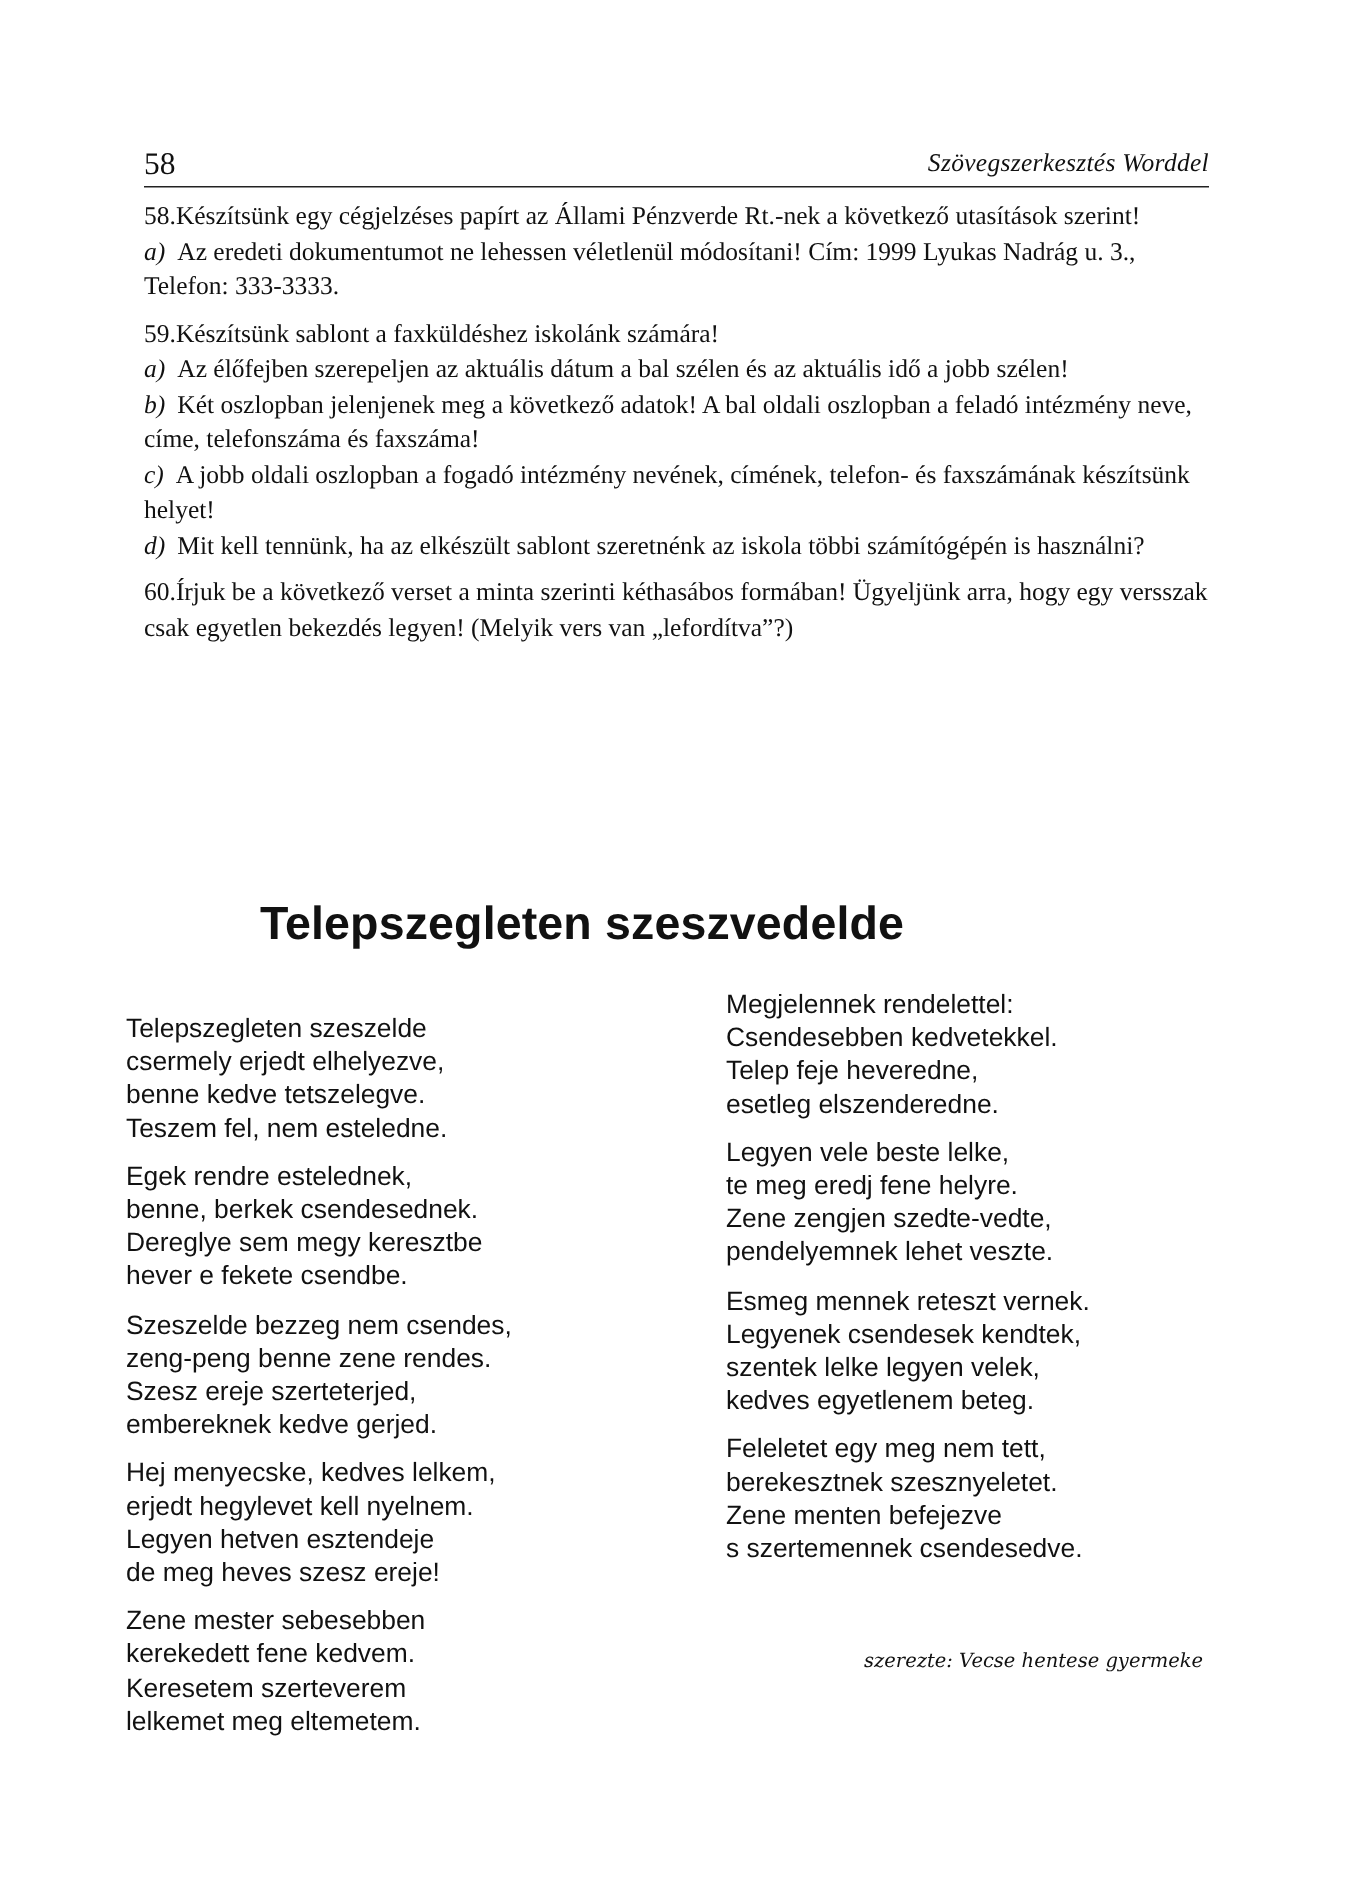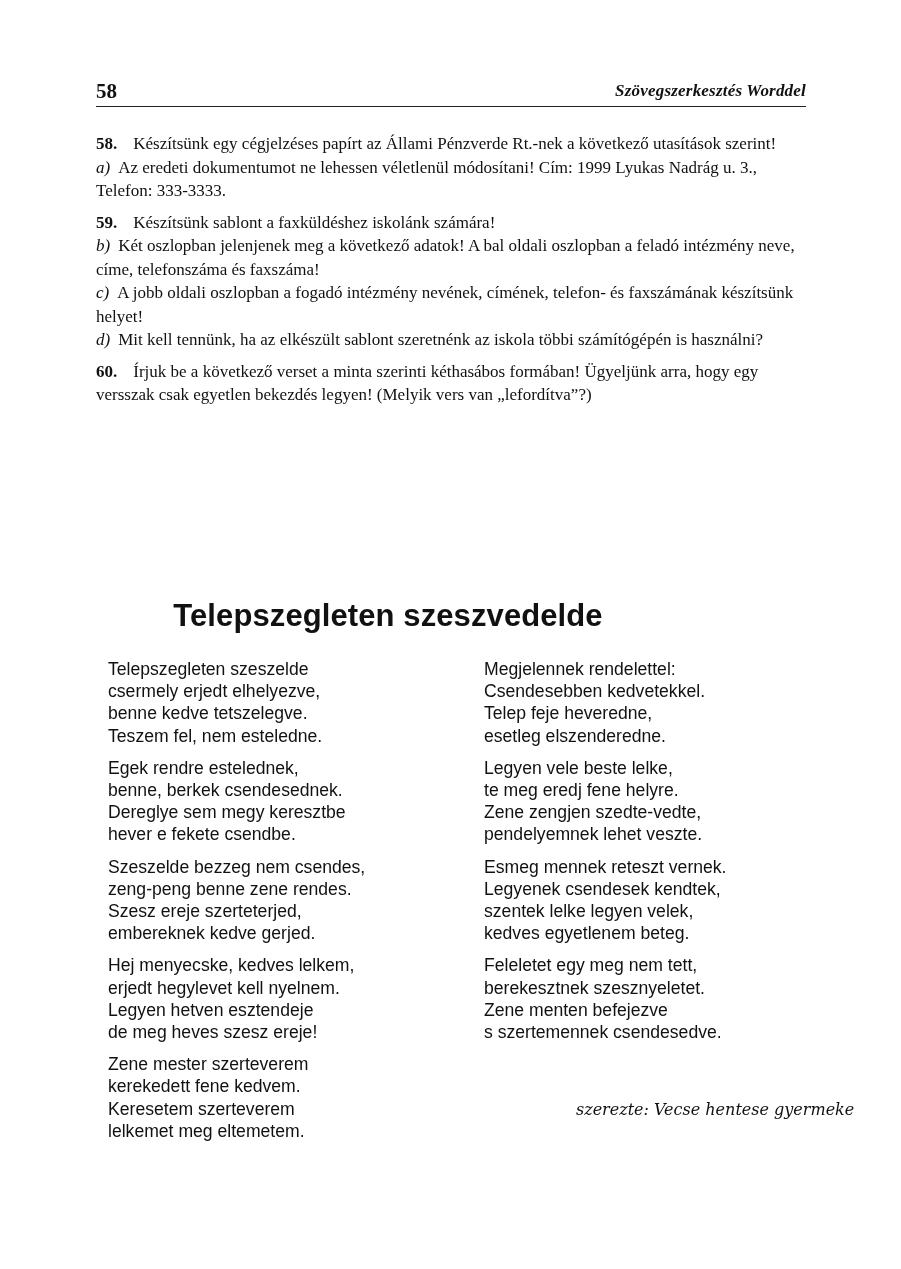--- a/index.html
+++ b/index.html
@@ -2,72 +2,72 @@
 <html><head>
   <meta charset="utf-8">
   <style>
     html, body { margin: 0; padding: 0; background: #ffffff; }
     body {
       width: 901px; height: 1269px; position: relative; overflow: hidden;
       color: #111111;
       font-family: "Liberation Serif", serif;
     }
     .page-header {
-      position: absolute; left: 96px; top: 78px; width: 710px; height: 28px;
+      position: absolute; left: 96px; top: 96px; width: 710px; height: 28px;
       border-bottom: 1.5px solid #222;
-      font-weight: bold;
     }
     .page-number {
       position: absolute; left: 0; top: 0; font-size: 21px; line-height: 26px;
     }
     .running-title {
       position: absolute; right: 0; top: 0; font-size: 17px; line-height: 26px; font-style: italic;
       letter-spacing: 0.2px;
     }
     .exercises {
       position: absolute; left: 96px; top: 132px; width: 712px;
       font-size: 17px; line-height: 23.5px;
     }
     .exercise { margin: 0 0 8px 0; }
     .exercise p { margin: 0; }
-    .ex-num { font-weight: bold; margin-right: 16px; }
+    .ex-num { font-weight: normal; margin-right: 0; }
     .sub-letter { font-style: italic; margin-right: 8px; }
     .poem-title {
       position: absolute; left: 0; width: 776px; top: 596px; text-align: center;
       font-family: "Liberation Sans", sans-serif; font-weight: bold; font-size: 31px; line-height: 40px;
       letter-spacing: 0.1px;
     }
     .poem-col {
       position: absolute; top: 658px;
       font-family: "Liberation Sans", sans-serif; font-size: 17.6px; line-height: 22.2px;
     }
-    .poem-col.left { left: 108px; }
+    .poem-col.left { left: 84px; margin-top: 16px; }
     .poem-col.right { left: 484px; }
     .stanza { margin: 0 0 10px 0; }
     .stanza div { white-space: nowrap; }
     .author {
       position: absolute; left: 576px; top: 1100px;
-      font-family: "DejaVu Serif", serif; font-style: italic; font-size: 16px;
+      font-family: "DejaVu Serif", serif; font-style: italic; font-size: 13px;
     }
   </style>
 </head>
 <body>
 
 <div class="page-header">
   <span class="page-number">58</span>
   <span class="running-title">Szövegszerkesztés Worddel</span>
 </div>
 
 <div class="exercises" id="exercises">
     <div class="exercise">
       <p><span class="ex-num">58.</span><span>Készítsünk egy cégjelzéses papírt az Állami Pénzverde Rt.-nek a következő utasítások szerint!</span></p>
       <p><span class="sub-letter">a)</span><span>Az eredeti dokumentumot ne lehessen véletlenül módosítani! Cím: 1999 Lyukas Nadrág u. 3., Telefon: 333-3333.</span></p>
     </div>
     <div class="exercise">
       <p><span class="ex-num">59.</span><span>Készítsünk sablont a faxküldéshez iskolánk számára!</span></p>
+      <p><span class="sub-letter">a)</span><span>Az élőfejben szerepeljen az aktuális dátum a bal szélen és az aktuális idő a jobb szélen!</span></p>
       <p><span class="sub-letter">b)</span><span>Két oszlopban jelenjenek meg a következő adatok! A bal oldali oszlopban a feladó intézmény neve, címe, telefonszáma és faxszáma!</span></p>
       <p><span class="sub-letter">c)</span><span>A jobb oldali oszlopban a fogadó intézmény nevének, címének, telefon- és faxszámának készítsünk helyet!</span></p>
       <p><span class="sub-letter">d)</span><span>Mit kell tennünk, ha az elkészült sablont szeretnénk az iskola többi számítógépén is használni?</span></p>
     </div>
     <div class="exercise">
       <p><span class="ex-num">60.</span><span>Írjuk be a következő verset a minta szerinti kéthasábos formában! Ügyeljünk arra, hogy egy versszak csak egyetlen bekezdés legyen! (Melyik vers van „lefordítva”?)</span></p>
     </div>
   </div>
 
 <div class="poem-title">Telepszegleten szeszvedelde</div>
@@ -91,21 +91,21 @@
       <div>Szesz ereje szerteterjed,</div>
       <div>embereknek kedve gerjed.</div>
     </div>
     <div class="stanza">
       <div>Hej menyecske, kedves lelkem,</div>
       <div>erjedt hegylevet kell nyelnem.</div>
       <div>Legyen hetven esztendeje</div>
       <div>de meg heves szesz ereje!</div>
     </div>
     <div class="stanza">
-      <div>Zene mester szerteverem</div>
+      <div>Zene mester sebesebben</div>
       <div>kerekedett fene kedvem.</div>
       <div>Keresetem szerteverem</div>
       <div>lelkemet meg eltemetem.</div>
     </div>
   </div>
 <div class="poem-col right" id="poem-right">
     <div class="stanza">
       <div>Megjelennek rendelettel:</div>
       <div>Csendesebben kedvetekkel.</div>
       <div>Telep feje heveredne,</div>

